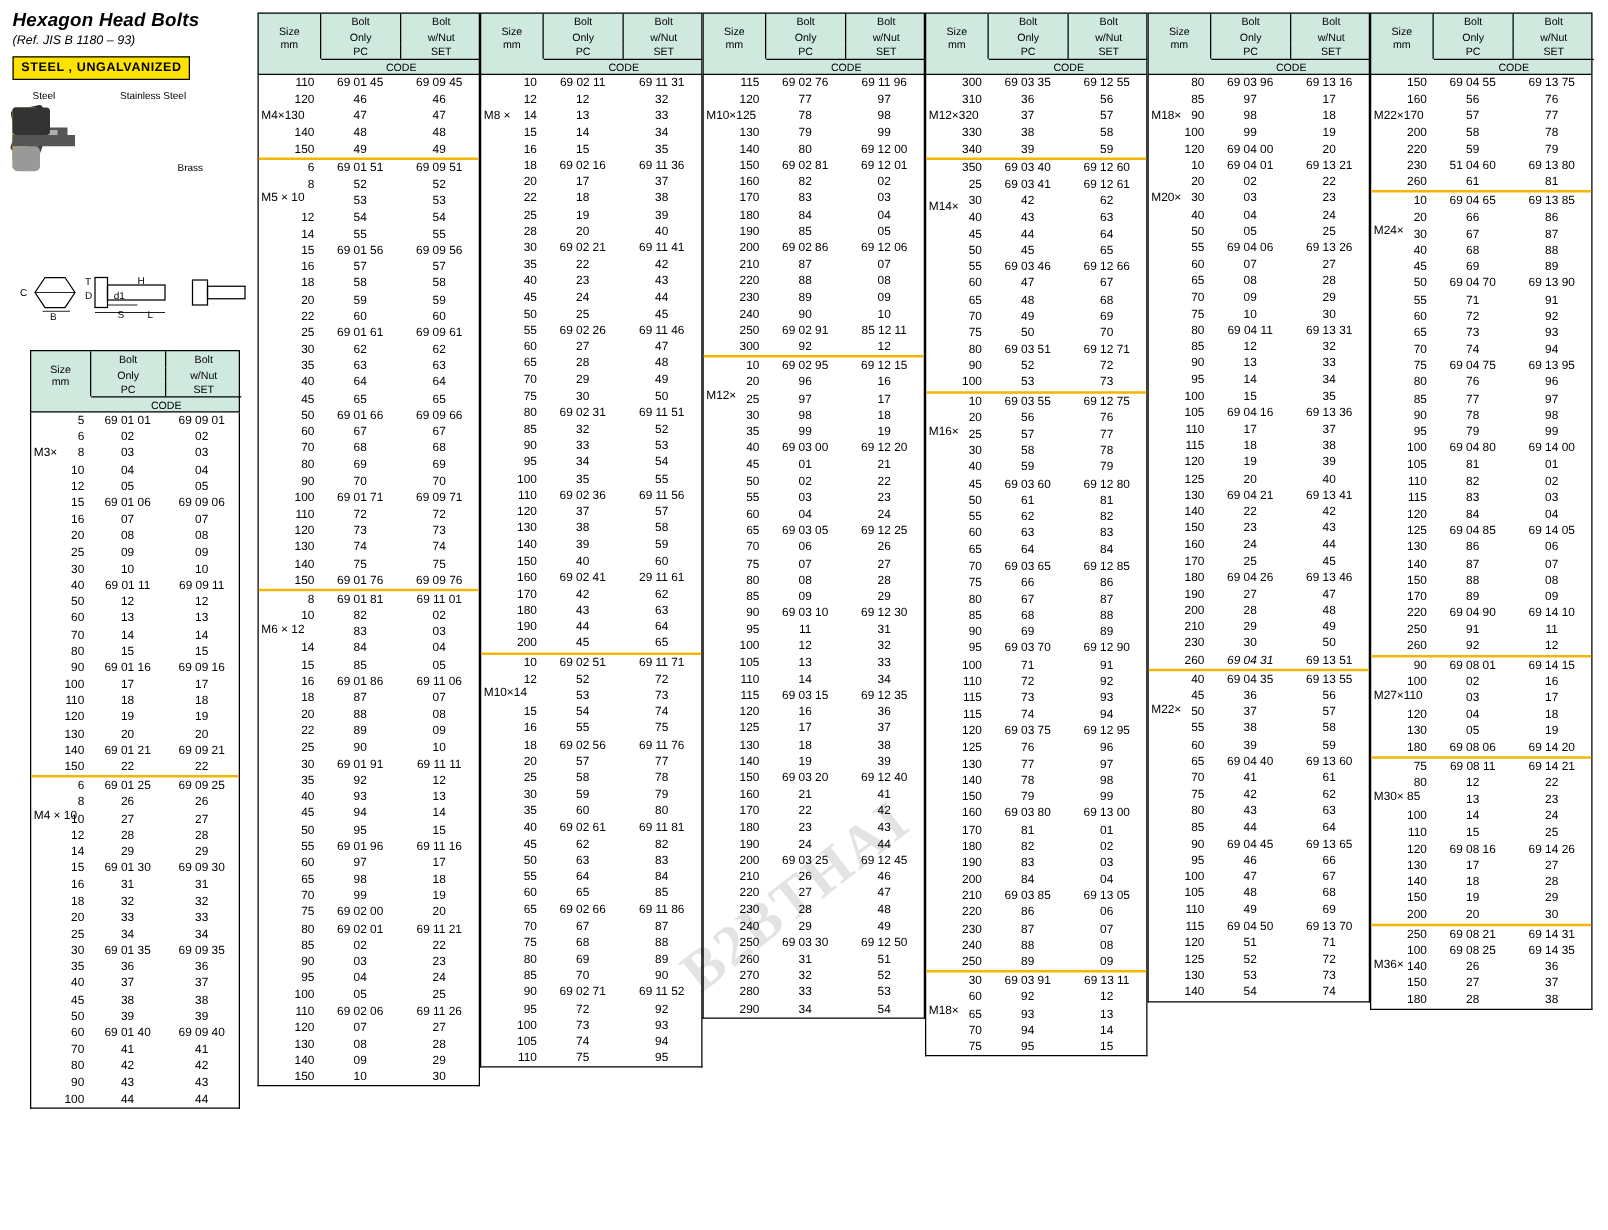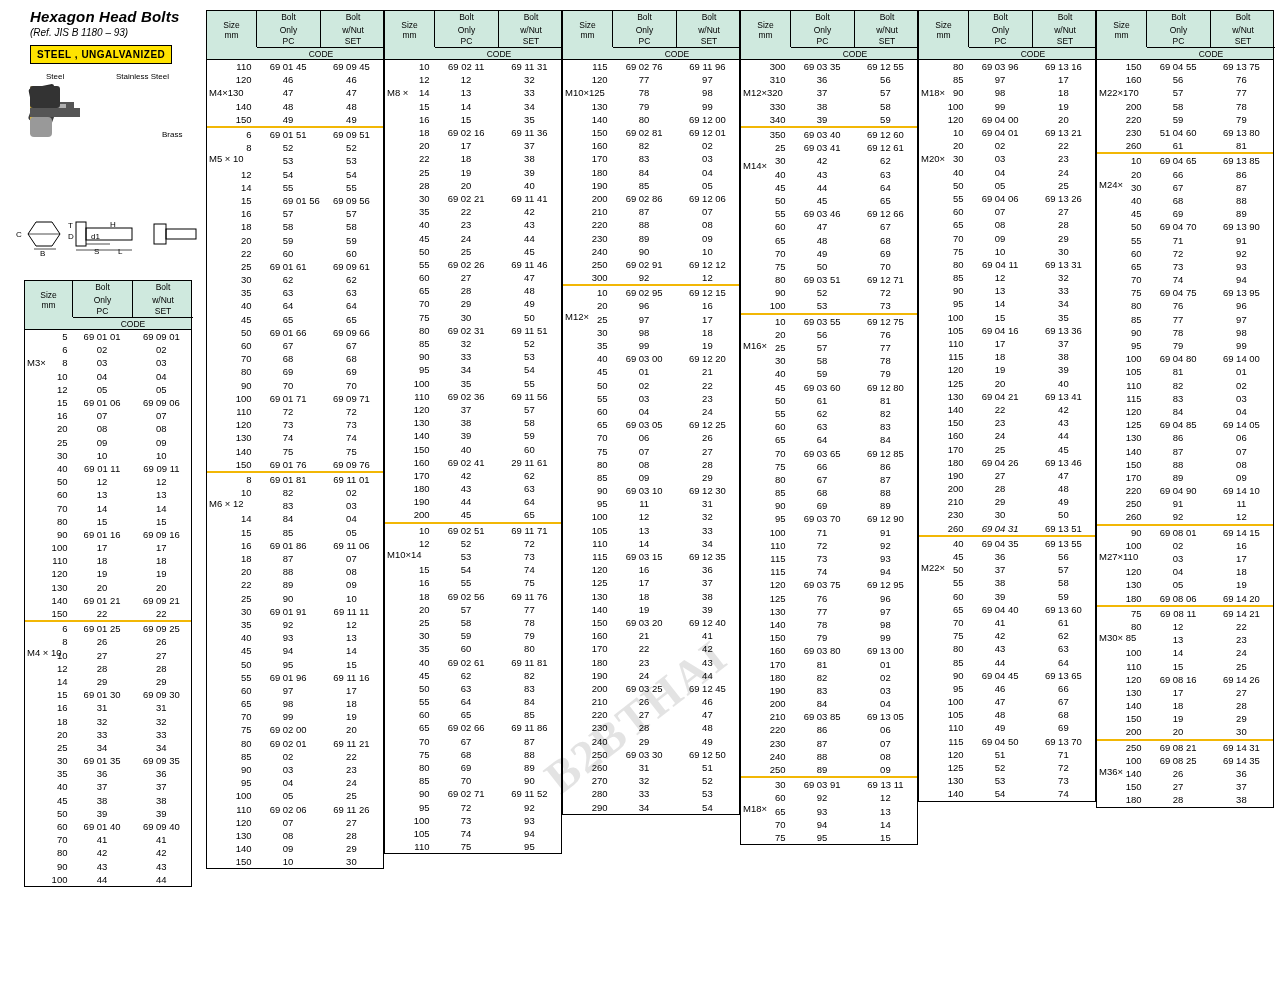--- a/index.html
+++ b/index.html
@@ -1,20 +1,20 @@
 <!DOCTYPE html>
 <html><head>
 <meta charset="utf-8">
 <style>
   html,body{margin:0;padding:0;background:#ffffff;}
   body{width:1286px;height:984px;font-family:"Liberation Sans",sans-serif;color:#000;position:relative;overflow:hidden;}
   .page{position:relative;width:1286px;height:984px;}
 
   
-  .titleblock{position:absolute;left:30px;top:8px;width:190px;}
+  .titleblock{position:absolute;left:10px;top:8px;width:190px;}
   .title{font-size:15px;font-weight:bold;font-style:italic;letter-spacing:.2px;}
   .subtitle{font-size:10px;font-style:italic;margin-top:2px;}
   .steelbar{margin-top:7px;border:1px solid #000;background:#ffe300;font-size:10px;font-weight:bold;
             padding:3px 6px;display:inline-block;letter-spacing:.5px;}
   .matlabels{position:relative;height:12px;margin-top:8px;font-size:8px;}
   .matlabels span{position:absolute;}
   .ml1{left:16px;}
   .ml2{left:86px;}
   .ml3{left:132px;top:58px;}
 
@@ -441,21 +441,21 @@
             <div class="row">
               <div class="sz" style="width: 50px;">14</div>
               <div class="c" style="width: 64px;">55</div>
               <div class="c" style="width: 64px;">55</div>
             </div>
             <div class="szlabel" style="left: 2px; top: 27px; width: 46px; text-align: left;">M5 × 10</div>
           </div>
           <div class="grp">
             <div class="row">
               <div class="sz" style="width: 50px;">15</div>
-              <div class="c" style="width: 64px; text-align: right;">69 01 56</div>
+              <div class="c" style="width: 64px;">69 01 56</div>
               <div class="c" style="width: 64px;">69 09 56</div>
             </div>
             <div class="row">
               <div class="sz" style="width: 50px;">16</div>
               <div class="c" style="width: 64px;">57</div>
               <div class="c" style="width: 64px;">57</div>
             </div>
             <div class="row">
               <div class="sz" style="width: 50px;">18</div>
               <div class="c" style="width: 64px;">58</div>
@@ -1162,21 +1162,21 @@
             <div class="row">
               <div class="sz" style="width: 50px;">240</div>
               <div class="c" style="width: 64px;">90</div>
               <div class="c" style="width: 64px;">10</div>
             </div>
           </div>
           <div class="grp">
             <div class="row">
               <div class="sz" style="width: 50px;">250</div>
               <div class="c" style="width: 64px;">69 02 91</div>
-              <div class="c" style="width: 64px;">69 12 12</div>
+              <div class="c" style="width: 64px;">85 12 11</div>
             </div>
             <div class="row">
               <div class="sz" style="width: 50px;">300</div>
               <div class="c" style="width: 64px;">92</div>
               <div class="c" style="width: 64px;">12</div>
             </div>
           </div>
           <div class="grp">
             <div class="row sep">
               <div class="sz" style="width: 50px;">10</div>

